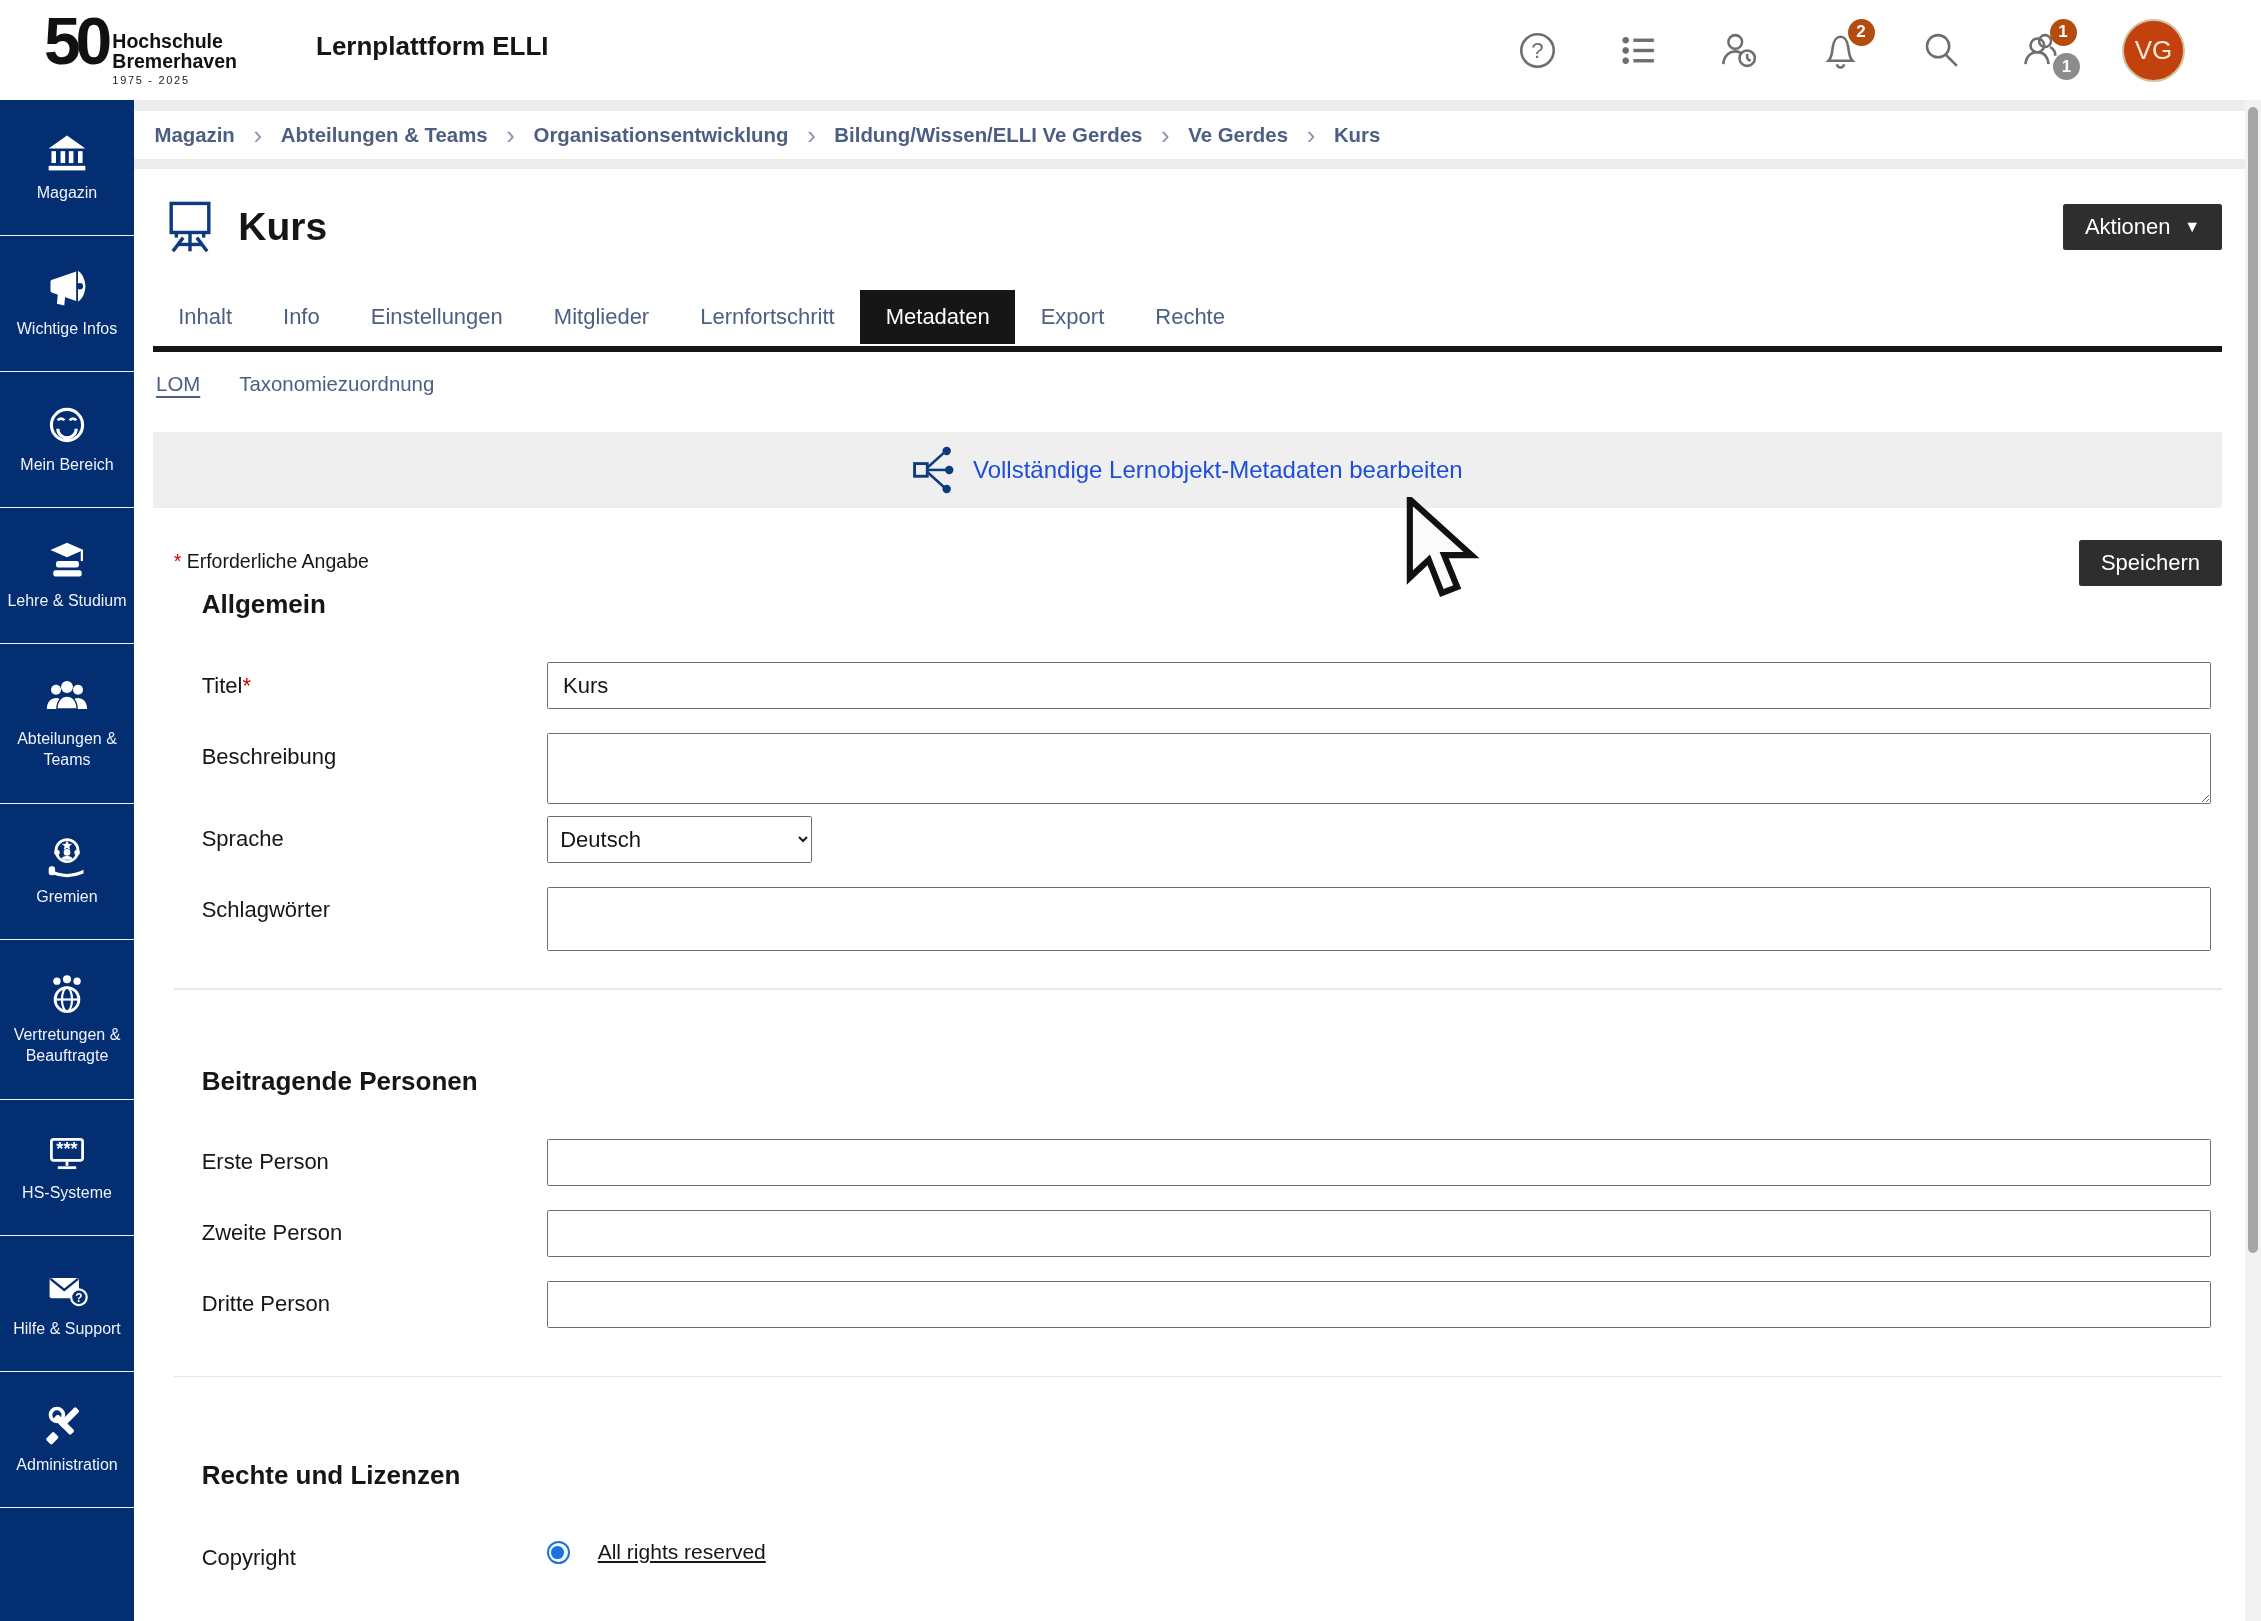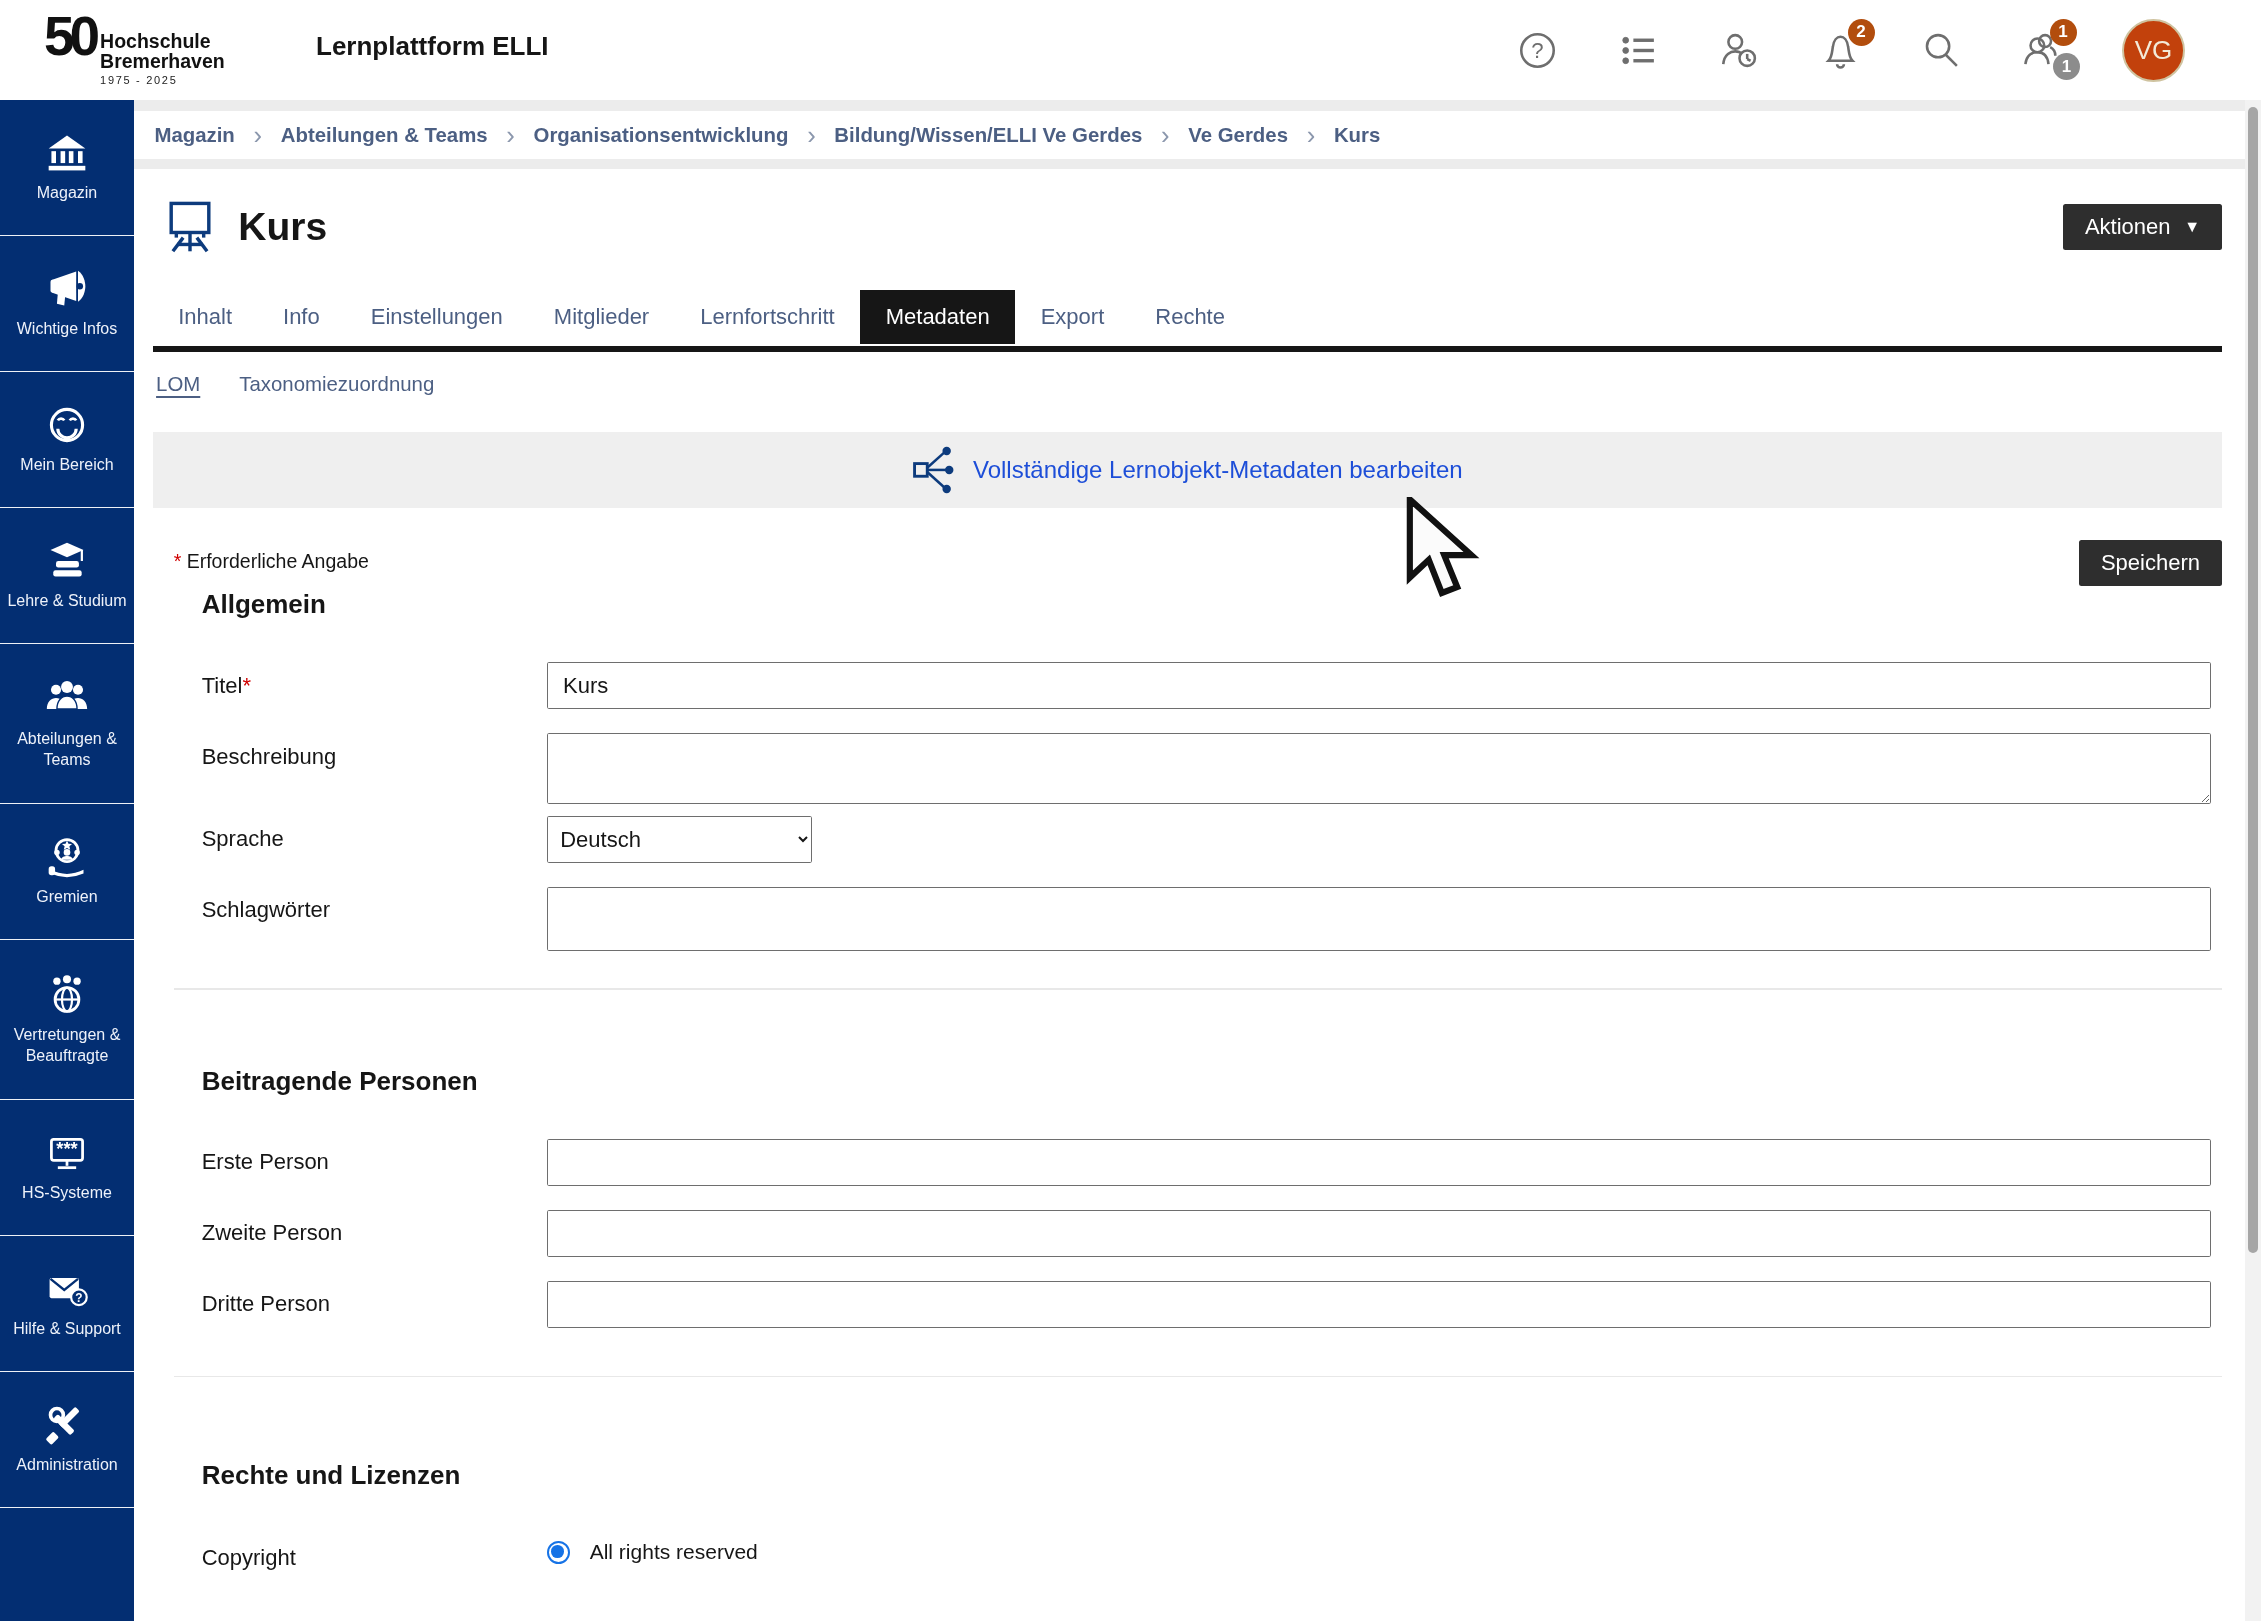--- a/index.html
+++ b/index.html
@@ -3,21 +3,21 @@
 <meta charset="utf-8">
 <style>
   * { margin:0; padding:0; box-sizing:border-box; }
   html,body { background:#fff; }
   body { font-family:"Liberation Sans","DejaVu Sans",sans-serif; color:#161616; }
   .app { position:relative; width:2261px; height:1621px; overflow:hidden; background:#ececec; }
 
   
   .header { position:absolute; top:0; left:0; width:2261px; height:100px; background:#fff; z-index:5; }
   .logo { position:absolute; left:44px; top:10.2px; display:flex; align-items:flex-start; }
-  .logo-50 { font-size:55px; font-weight:bold; letter-spacing:-5.1px; line-height:0.95; color:#111; }
+  .logo-50 { font-size:66px; font-weight:bold; letter-spacing:-5.1px; line-height:0.95; color:#111; }
   .logo-text { margin-left:5.1px; margin-top:22px; }
   .logo-text .l1 { font-size:19.5px; font-weight:bold; line-height:1.02; color:#111; }
   .logo-years { font-size:11px; letter-spacing:1.7px; color:#222; margin-top:2.5px; }
   .app-title { position:absolute; left:316px; top:31px; font-size:26px; font-weight:bold; color:#161616; }
   .hicons { position:absolute; right:76px; top:0; height:100px; display:flex; align-items:center; gap:59px; }
   .hicon { position:relative; width:42px; height:42px; display:flex; align-items:center; justify-content:center; cursor:pointer; }
   .hicon svg { width:41px; height:41px; }
   .badge { position:absolute; min-width:27px; height:27px; border-radius:13.6px; color:#fff; font-size:17px; font-weight:bold;
            display:flex; align-items:center; justify-content:center; padding:0 5.1px; }
   .badge.orange { background:#b24d0d; top:-10.2px; right:-13.6px; }
@@ -84,21 +84,21 @@
     color:#161616; background:#fff; padding:0 15.3px; }
   input.txt { height:47px; }
   input.txt.tall { height:64px; }
   textarea.txt { height:71px; padding-top:8.5px; resize:vertical; }
   select.sel { width:265px; height:47px; padding:0 8.5px; }
 
   .divider { height:1.7px; background:#e8e8e8; margin:37px 0 0 21px; }
   .sec-beitragende { margin-top:76px; }
   .sec-rechte { margin-top:83px; }
   .copy-row { margin-top:44px; }
-  .radio-opt { display:flex; align-items:center; gap:20px; padding-top:5.1px; }
+  .radio-opt { display:flex; align-items:flex-end; gap:28px; padding-top:5.1px;text-decoration:underline; }
   .radio { width:23px; height:23px; border-radius:50%; border:2.5px solid #1673e6; background:#fff; position:relative; cursor:pointer; flex:none; }
   .radio::after { content:""; position:absolute; left:2.5px; top:2.5px; width:12.7px; height:12.7px; border-radius:50%; background:#1673e6; }
   .radio-label { font-size:21px; color:#161616; }
 
   .cursor { position:absolute; left:1405px; top:497px; z-index:50; pointer-events:none; }
 </style>
 </head>
 <body>
 
 <div class="app">

